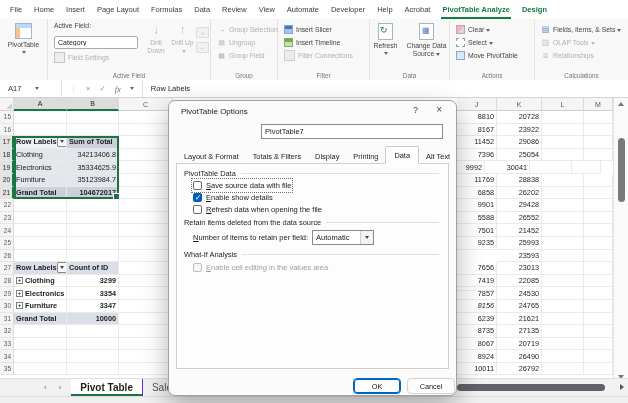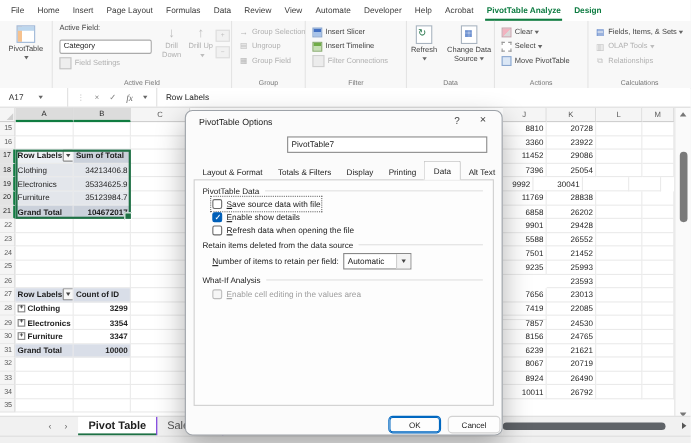--- a/index.html
+++ b/index.html
@@ -446,21 +446,21 @@
         <div class="ghcell" style="width: 42px;">L</div>
         <div class="ghcell" style="width: 29px;">M</div>
       </div>
       <div class="grow">
         <div class="gcell num" style="width: 40px;">8810</div>
         <div class="gcell num" style="width: 45px;">20728</div>
         <div class="gcell" style="width: 42px;"></div>
         <div class="gcell" style="width: 29px;"></div>
       </div>
       <div class="grow">
-        <div class="gcell num" style="width: 40px;">3360</div>
+        <div class="gcell num" style="width: 40px;">8167</div>
         <div class="gcell num" style="width: 45px;">23922</div>
         <div class="gcell" style="width: 42px;"></div>
         <div class="gcell" style="width: 29px;"></div>
       </div>
       <div class="grow">
         <div class="gcell num" style="width: 40px;">11452</div>
         <div class="gcell num" style="width: 45px;">29086</div>
         <div class="gcell" style="width: 42px;"></div>
         <div class="gcell" style="width: 29px;"></div>
       </div>
@@ -530,28 +530,34 @@
         <div class="gcell" style="width: 42px;"></div>
         <div class="gcell" style="width: 29px;"></div>
       </div>
       <div class="grow">
         <div class="gcell num" style="width: 40px;">7857</div>
         <div class="gcell num" style="width: 45px;">24530</div>
         <div class="gcell" style="width: 42px;"></div>
         <div class="gcell" style="width: 29px;"></div>
       </div>
       <div class="grow">
-        <div class="gcell num" style="width: 40px;">8156</div>
+        <div class="gcell num" style="width: 40px; font-style: italic;">8156</div>
         <div class="gcell num" style="width: 45px;">24765</div>
         <div class="gcell" style="width: 42px;"></div>
         <div class="gcell" style="width: 29px;"></div>
       </div>
       <div class="grow">
         <div class="gcell num" style="width: 40px;">6239</div>
         <div class="gcell num" style="width: 45px;">21621</div>
+        <div class="gcell" style="width: 42px;"></div>
+        <div class="gcell" style="width: 29px;"></div>
+      </div>
+      <div class="grow">
+        <div class="gcell num" style="width: 40px;">8735</div>
+        <div class="gcell num" style="width: 45px;">27135</div>
         <div class="gcell" style="width: 42px;"></div>
         <div class="gcell" style="width: 29px;"></div>
       </div>
       <div class="grow">
         <div class="gcell num" style="width: 40px;">8067</div>
         <div class="gcell num" style="width: 45px;">20719</div>
         <div class="gcell" style="width: 42px;"></div>
         <div class="gcell" style="width: 29px;"></div>
       </div>
       <div class="grow">

